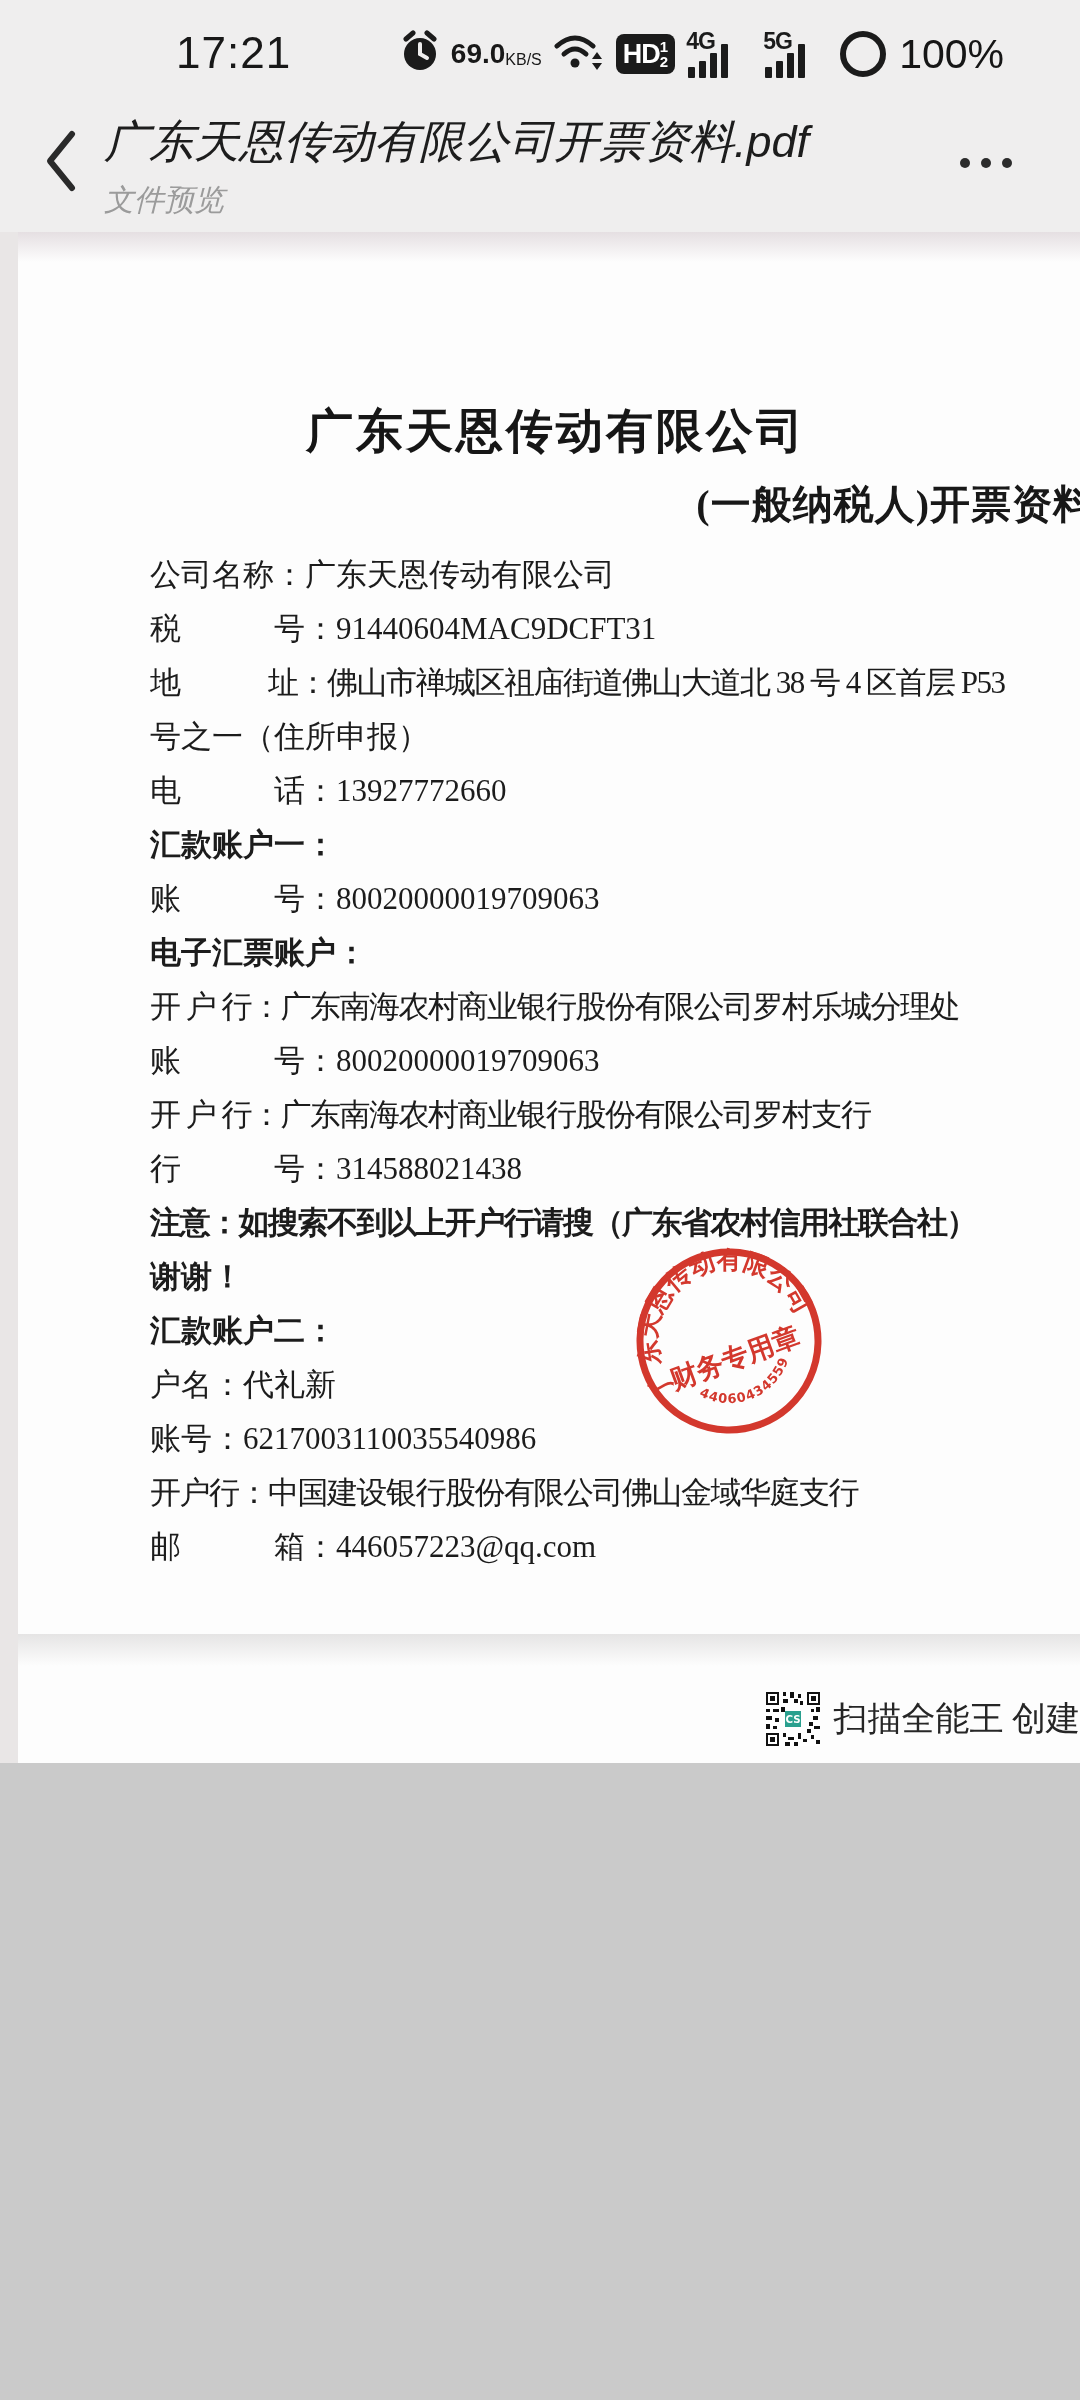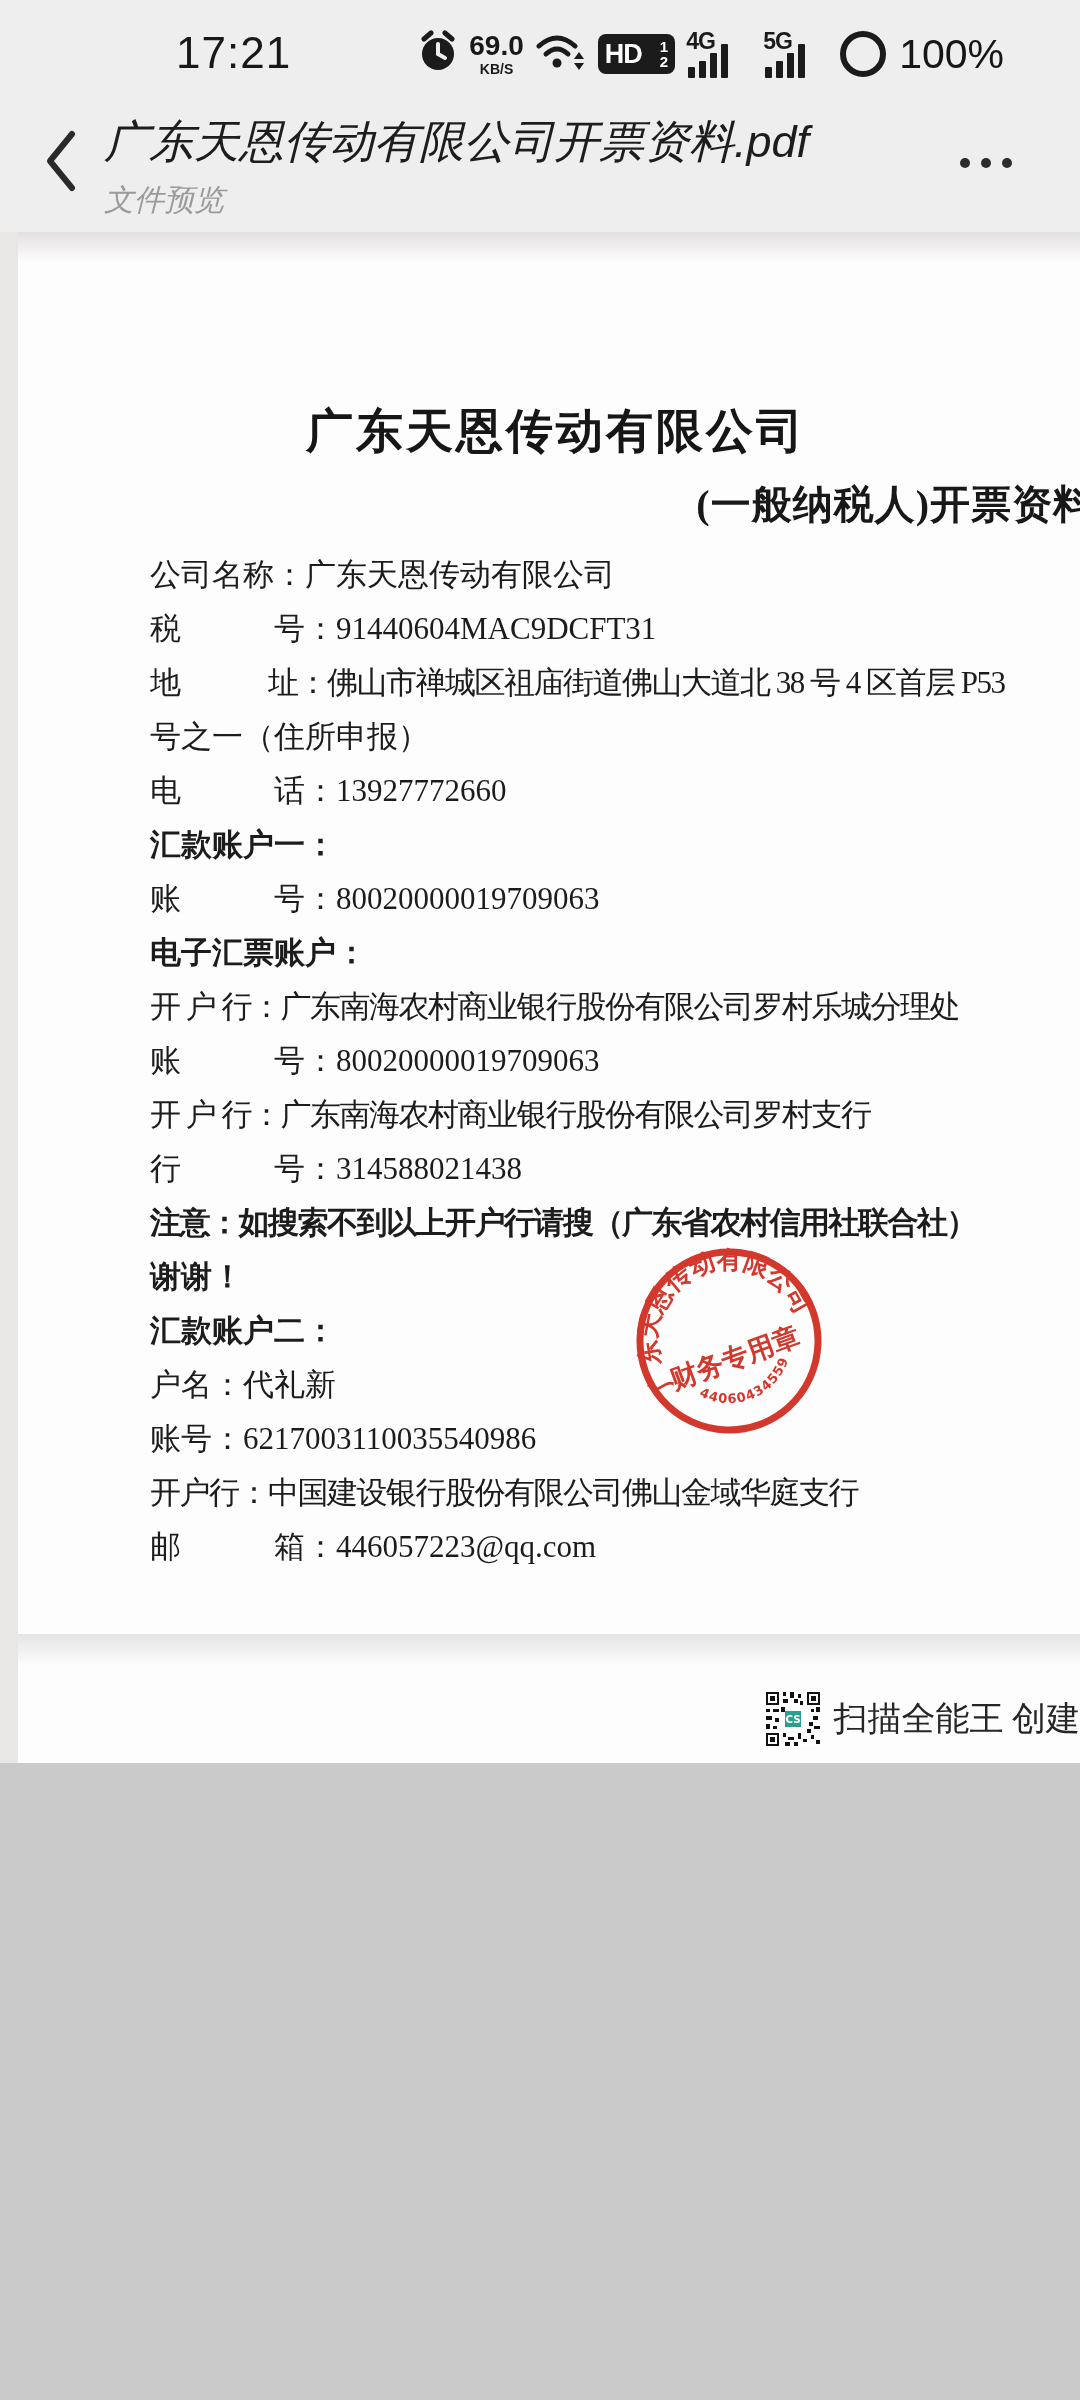--- a/index.html
+++ b/index.html
@@ -4,25 +4,25 @@
 <style>
   html,body{margin:0;padding:0;}
   body{width:1080px;height:2400px;position:relative;background:#cacaca;
        font-family:"Liberation Sans",sans-serif;overflow:hidden;}
 
   
   #chrome{position:absolute;top:0;left:0;width:1080px;height:232px;background:#efeeee;}
   .status-bar{position:absolute;top:16px;left:0;right:0;height:72px;}
   .time{position:absolute;left:176px;top:12px;font-size:44px;color:#181818;letter-spacing:1px;}
   .status-icons{position:absolute;right:76px;top:8px;display:flex;align-items:center;gap:11px;height:60px;}
-  .speed{display:flex;flex-direction:column;align-items:center;line-height:1;color:#181818;}
+  .speed{display:flex;flex-direction:row;align-items:flex-end;line-height:1;color:#181818;}
   .speed .v{font-size:28px;font-weight:700;}
-  .speed .u{font-size:14px;font-weight:700;margin-top:2px;}
+  .speed .u{font-size:16px;font-weight:400;margin-top:2px;}
   .hd-badge{background:#1b1b1b;color:#fff;border-radius:8px;height:40px;display:flex;
-            align-items:center;padding:0 7px;gap:18px;}
+            align-items:center;padding:0 7px;gap:0;}
   .hd-badge .hd{font-size:27px;font-weight:800;letter-spacing:-1px;}
   .hd-badge .subs{display:flex;flex-direction:column;line-height:1;font-size:15px;font-weight:800;}
   .sig{position:relative;width:66px;height:48px;}
   .sig .g{position:absolute;left:0;top:-2px;font-size:23px;font-weight:700;color:#1b1b1b;letter-spacing:-1px;text-align:right;}
   .sig .bars{position:absolute;left:2px;bottom:0;display:flex;align-items:flex-end;gap:4px;}
   .sig .bars i{display:block;width:7px;background:#1b1b1b;border-radius:1px;}
   .ring{width:34px;height:34px;border:6px solid #1b1b1b;border-radius:50%;}
   .batt{font-size:41px;color:#161616;margin-left:2px;}
 
   .nav-bar{position:absolute;top:96px;left:0;right:0;height:136px;font-style:italic;}

